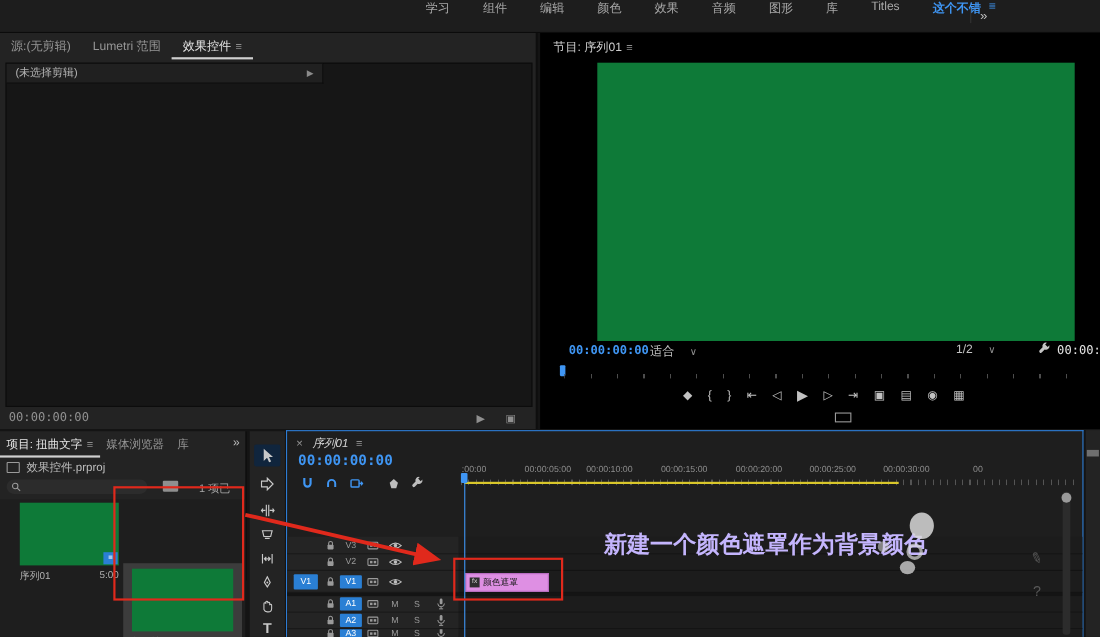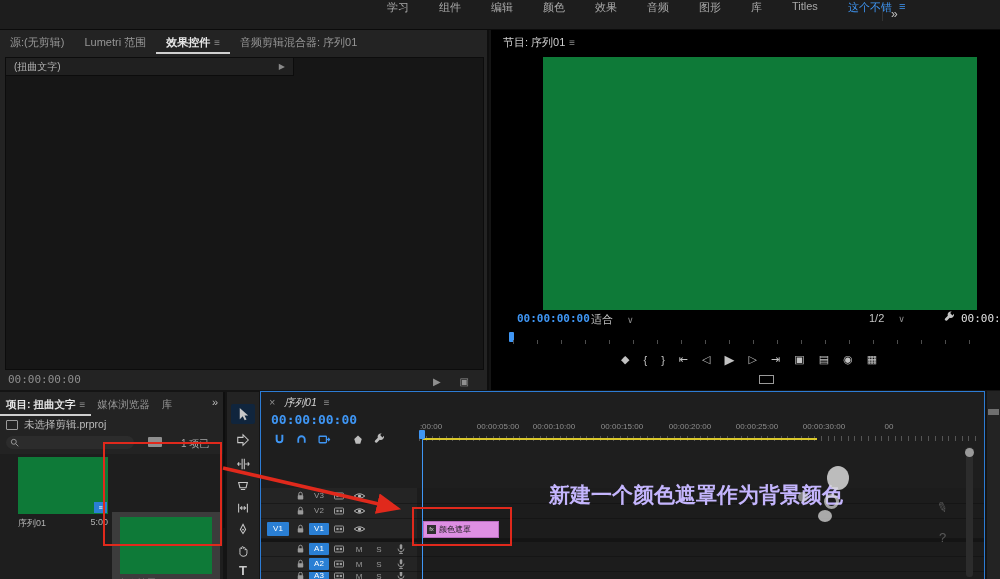--- a/index.html
+++ b/index.html
@@ -5,28 +5,28 @@
   * { margin:0; padding:0; box-sizing:border-box; }
   html,body { background:#000; }
   .app { position:relative; width:1000px; height:579px; background:#141414; overflow:hidden;
          font-family:"Liberation Sans", sans-serif; color:#bfbfbf; }
   .mono { font-family:"DejaVu Sans Mono", monospace; }
 
   
   .topbar { position:absolute; left:0; top:0; width:1000px; height:30px; background:#1d1d1d; border-bottom:1px solid #0b0b0b; }
   .ws-tabs { position:absolute; left:372px; top:0; height:30px; display:flex; }
   .ws-tab { padding:0 15px; font-size:11px; color:#a8a8a8; white-space:nowrap; }
-  .ws-tab.active { color:#3f96f4; font-weight:normal; }
+  .ws-tab.active { color:#3f96f4; font-weight:bold; }
   .ws-menu { color:#3f96f4; font-size:11px; margin-left:-8px; }
   .ws-overflow { position:absolute; left:882px; top:7px; font-size:12px; color:#c0c0c0; padding:0 8px; border-left:1px solid #333; }
 
   
   .ptabs { height:24px; display:flex; align-items:center; }
   .ptab { padding:0 10px; font-size:11px; color:#969696; height:24px; line-height:24px; white-space:nowrap; }
-  .ptab.active { color:#e6e6e6; border-bottom:2px solid #cfcfcf;font-weight:bold; }
+  .ptab.active { color:#e6e6e6; border-bottom:2px solid #cfcfcf; }
   .menu-glyph { color:#8c8c8c; font-size:10px; margin-left:4px; }
 
   
   .src-panel { position:absolute; left:0; top:30px; width:489px; height:360px; background:#232323; border-right:2px solid #0e0e0e; }
   .src-content { position:absolute; left:5px; top:27px; width:479px; height:313px; background:#161616; border:1px solid #0c0c0c; }
   .src-head { position:absolute; left:0; top:0; width:288px; height:18px; background:#202020; border-bottom:1px solid #0c0c0c; border-right:1px solid #0c0c0c;
               font-size:10px; color:#b5b5b5; line-height:18px; padding:0 8px; display:flex; justify-content:space-between; }
   .src-head .arrow { color:#8a8a8a; font-size:8px; }
   .src-bottom { position:absolute; left:0; bottom:0; width:100%; height:20px; }
   .src-tc { position:absolute; left:8px; bottom:4px; font-size:11px; color:#8f8f8f; }
@@ -205,25 +205,24 @@
       <span class="ws-menu">≡</span>
     </div>
     <span class="ws-overflow">»</span>
   </div>
 
   <div class="src-panel">
     <div class="ptabs">
       <span class="ptab">源:(无剪辑)</span>
       <span class="ptab">Lumetri 范围</span>
       <span class="ptab active"><span>效果控件</span><span class="menu-glyph">≡</span></span>
-      <span class="ptab">音频剪辑混合器: 序列01</span>
     </div>
     <div class="src-content">
       <div class="src-head">
-        <span>(扭曲文字)</span>
+        <span>(未选择剪辑)</span>
         <span class="arrow">▶</span>
       </div>
     </div>
     <div class="src-bottom">
       <span class="src-tc mono">00:00:00:00</span>
       <span class="src-bottom-icons">▶ ▣</span>
     </div>
   </div>
 
   <div class="prog-panel">
@@ -263,21 +262,21 @@
 
   <div class="proj-panel">
     <div class="ptabs proj-tabs">
       <span class="ptab active"><span>项目: 扭曲文字</span><span class="menu-glyph">≡</span></span>
       <span class="ptab">媒体浏览器</span>
       <span class="ptab">库</span>
     </div>
     <span class="proj-overflow">»</span>
     <div class="proj-file">
       <span class="fbox"></span>
-      <span>未选择剪辑.prproj</span>
+      <span>效果控件.prproj</span>
     </div>
     <div class="proj-search">
       <svg class="ic" width="11" height="11" viewBox="0 0 16 16">
           <use href="#i-search"></use>
         </svg>
     </div>
     <div class="proj-listicon"></div>
     <span class="proj-selinfo">1 项已</span>
     <div class="proj-bin">
 

